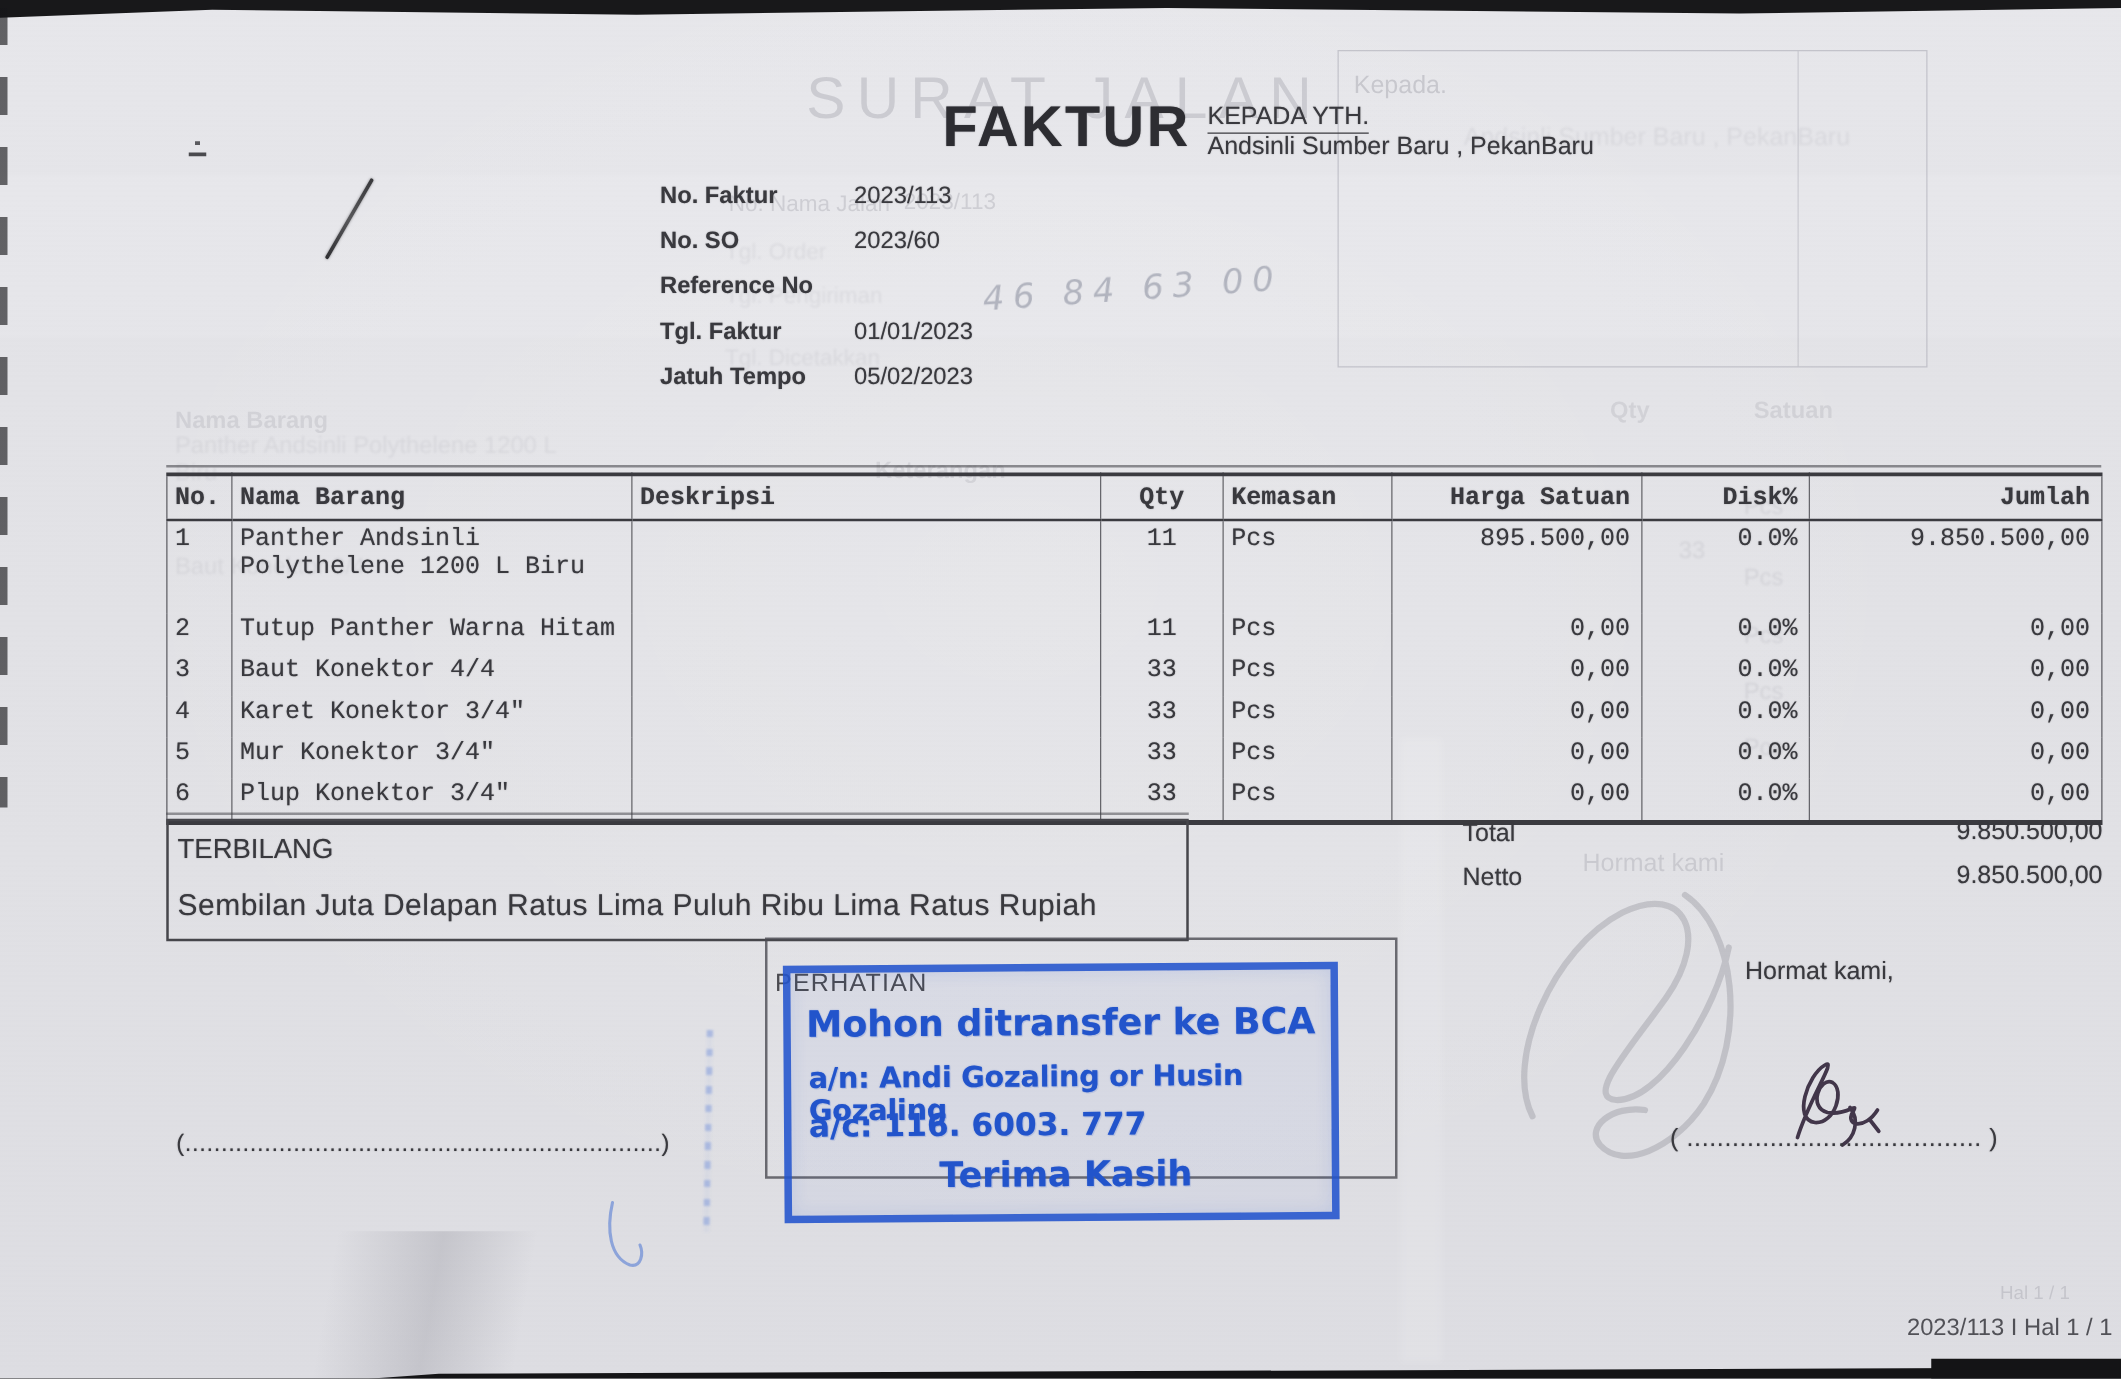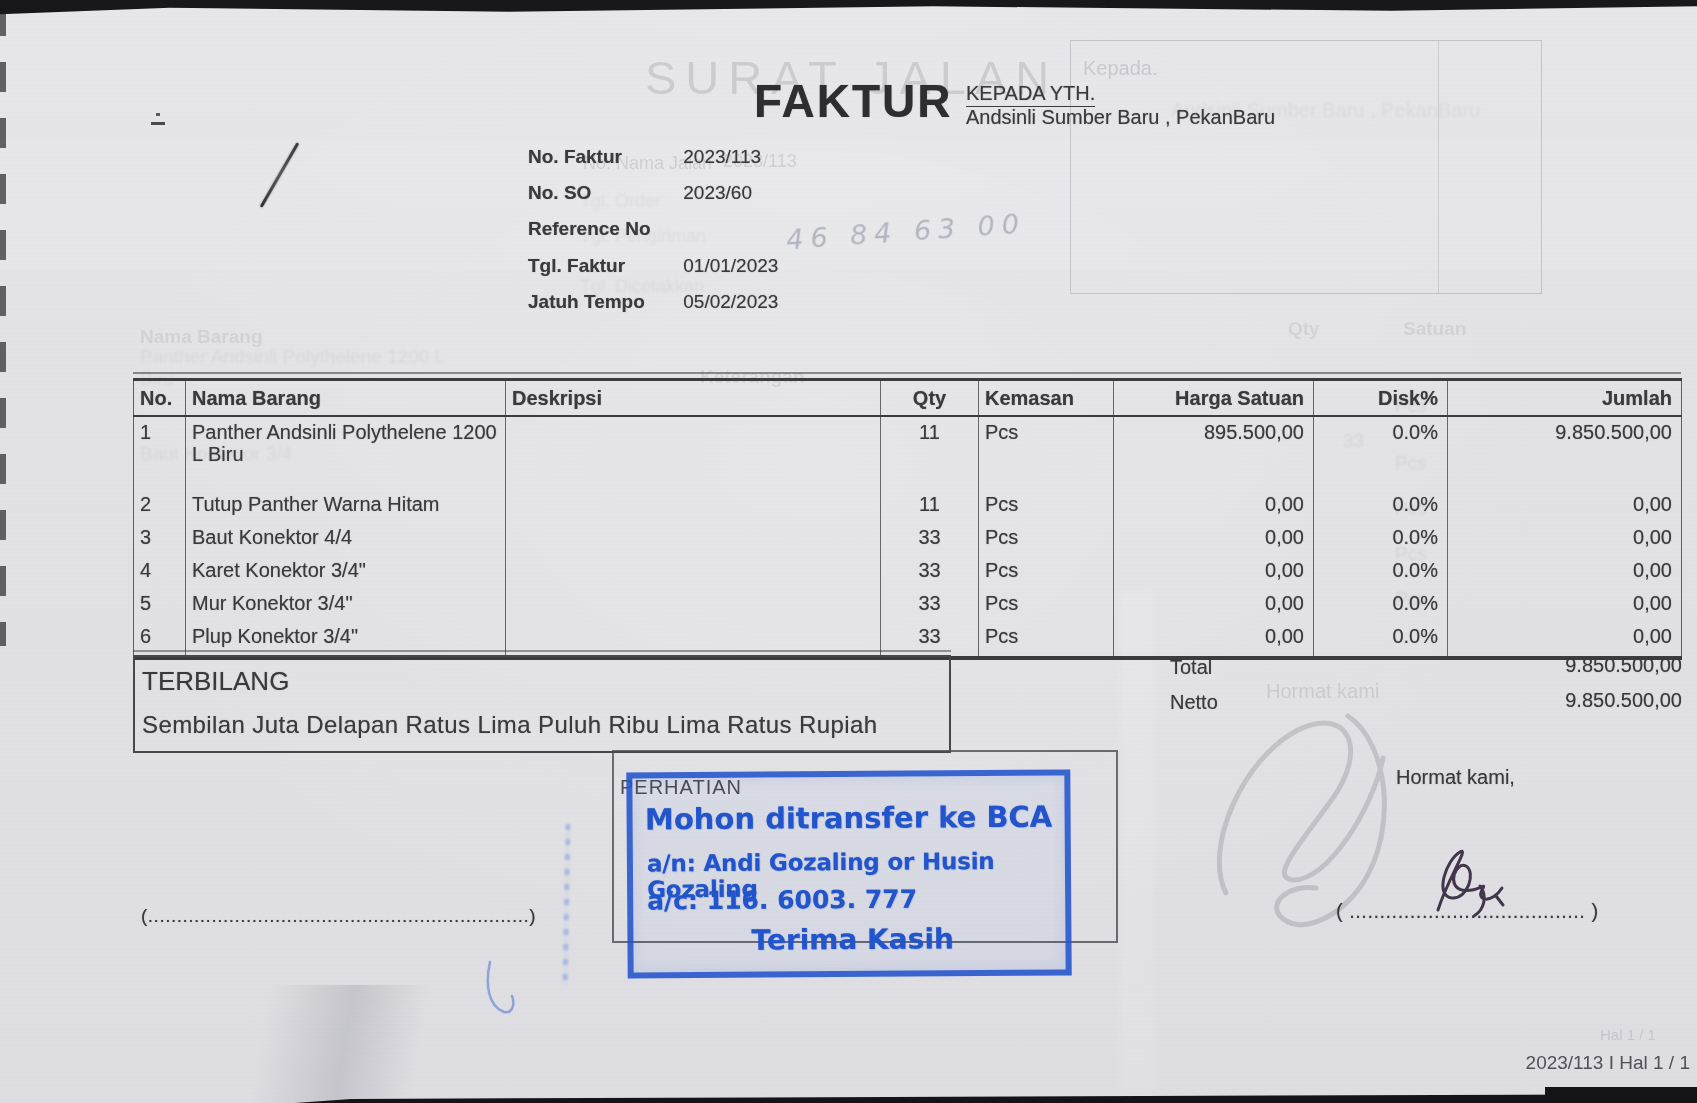--- a/index.html
+++ b/index.html
@@ -42,36 +42,36 @@
   
   .title{left:754px;top:74px;font-size:46px;font-weight:700;letter-spacing:2px;color:#2d2d32;
          text-shadow:0 0 1px rgba(45,45,50,.6);}
   .kepada{left:966px;top:82px;font-size:20px;border-bottom:1.5px solid #3a3a3f;padding-bottom:1px;}
   .kepada-name{left:966px;top:106px;font-size:20px;}
   
   .meta{left:528px;top:146px;}
   .meta-row{height:36.2px;font-size:19px;}
   .meta-label{display:inline-block;width:150px;font-weight:700;}
   
-  .tbl-wrap{left:133px;top:378px;width:1548px;}
+  .tbl-wrap{left:133px;top:378px;width:1548px;font-family:Liberation Mono, monospace;}
   .tbl-wrap::before{content:"";position:absolute;left:0;right:0;top:-6px;border-top:2px solid rgba(60,60,66,.55);}
   table.items{border-collapse:collapse;table-layout:fixed;width:1548px;font-size:20px;
               border-top:3px solid #3b3b40;border-bottom:4px solid #3b3b40;
               border-left:1.5px solid rgba(70,70,76,.85);border-right:1.5px solid rgba(70,70,76,.85);}
   table.items th{font-size:20px;font-weight:700;padding:6px 6px 5px;border-bottom:2.5px solid #3b3b40;
                  border-left:1px solid rgba(70,70,76,.8);white-space:nowrap;overflow:hidden;}
   table.items td{padding:2px 6px;border-left:1px solid rgba(70,70,76,.8);vertical-align:top;line-height:22px;}
   table.items th:first-child, table.items td:first-child{border-left:none;}
   .al{text-align:left;} .ac{text-align:center;} .ar{text-align:right;padding-right:9px !important;}
   tr.r1 td{height:68px;padding-top:4px;}
   tr.rn td{height:29px;}
   
   .terb{left:133px;top:655px;width:818px;height:98px;border:2px solid #46464b;box-sizing:border-box;}
   .terb::before{content:"";position:absolute;left:-2px;right:-2px;top:-7px;border-top:2px solid rgba(60,60,66,.5);}
-  .terb-label{position:absolute;left:7px;top:9px;font-size:26px;}
+  .terb-label{position:absolute;left:7px;top:9px;font-size:22px;}
   .terb-text{position:absolute;left:7px;bottom:12px;font-size:24px;letter-spacing:.4px;white-space:nowrap;}
   .tot-label{left:1170px;font-size:20px;}
   .tot-val{left:1400px;width:282px;text-align:right;font-size:20px;}
   
   .penerima{left:200px;top:773px;width:270px;text-align:center;font-size:22px;line-height:25px;letter-spacing:.4px;}
   .dots{font-size:19px;letter-spacing:.5px;white-space:nowrap;}
   .hormat{left:1396px;top:766px;font-size:20px;}
   
   .perhatian-box{left:612px;top:750px;width:506px;height:193px;border:2px solid rgba(75,75,82,.8);box-sizing:border-box;}
   .perhatian-label{position:absolute;left:6px;top:24px;font-size:20px;color:#4b4b50;letter-spacing:1px;}

